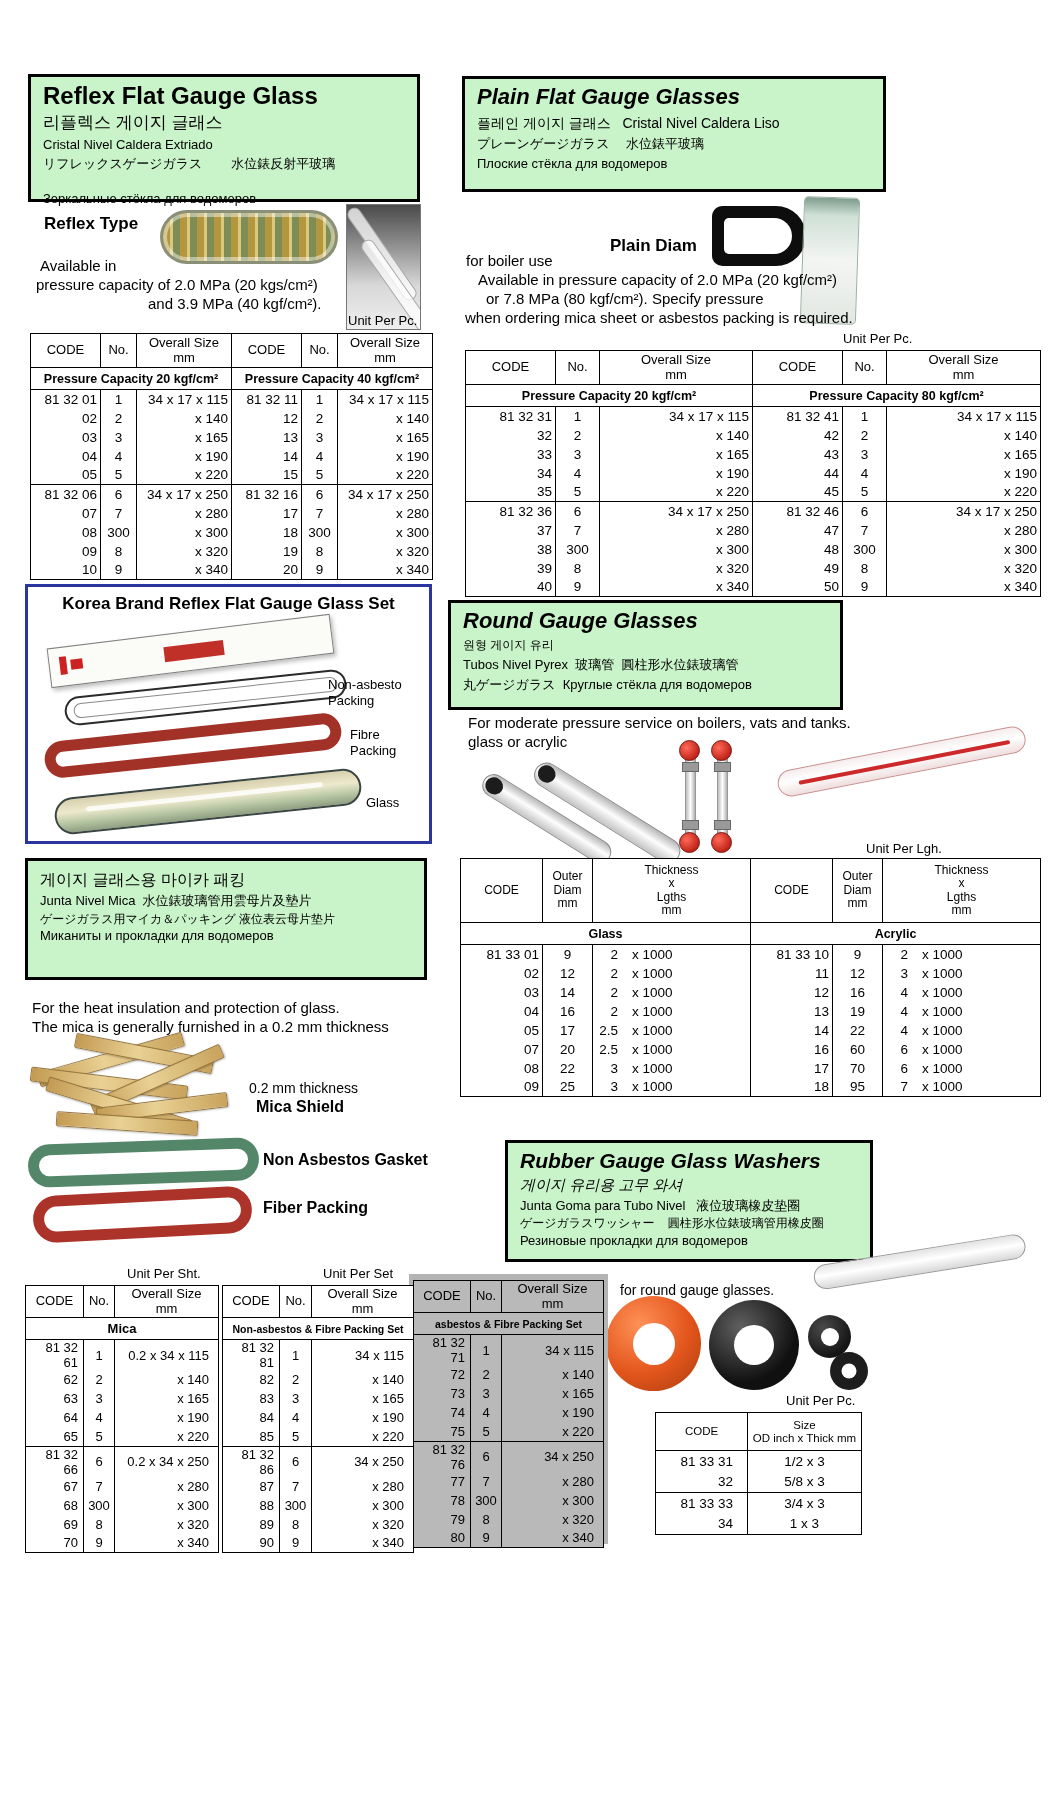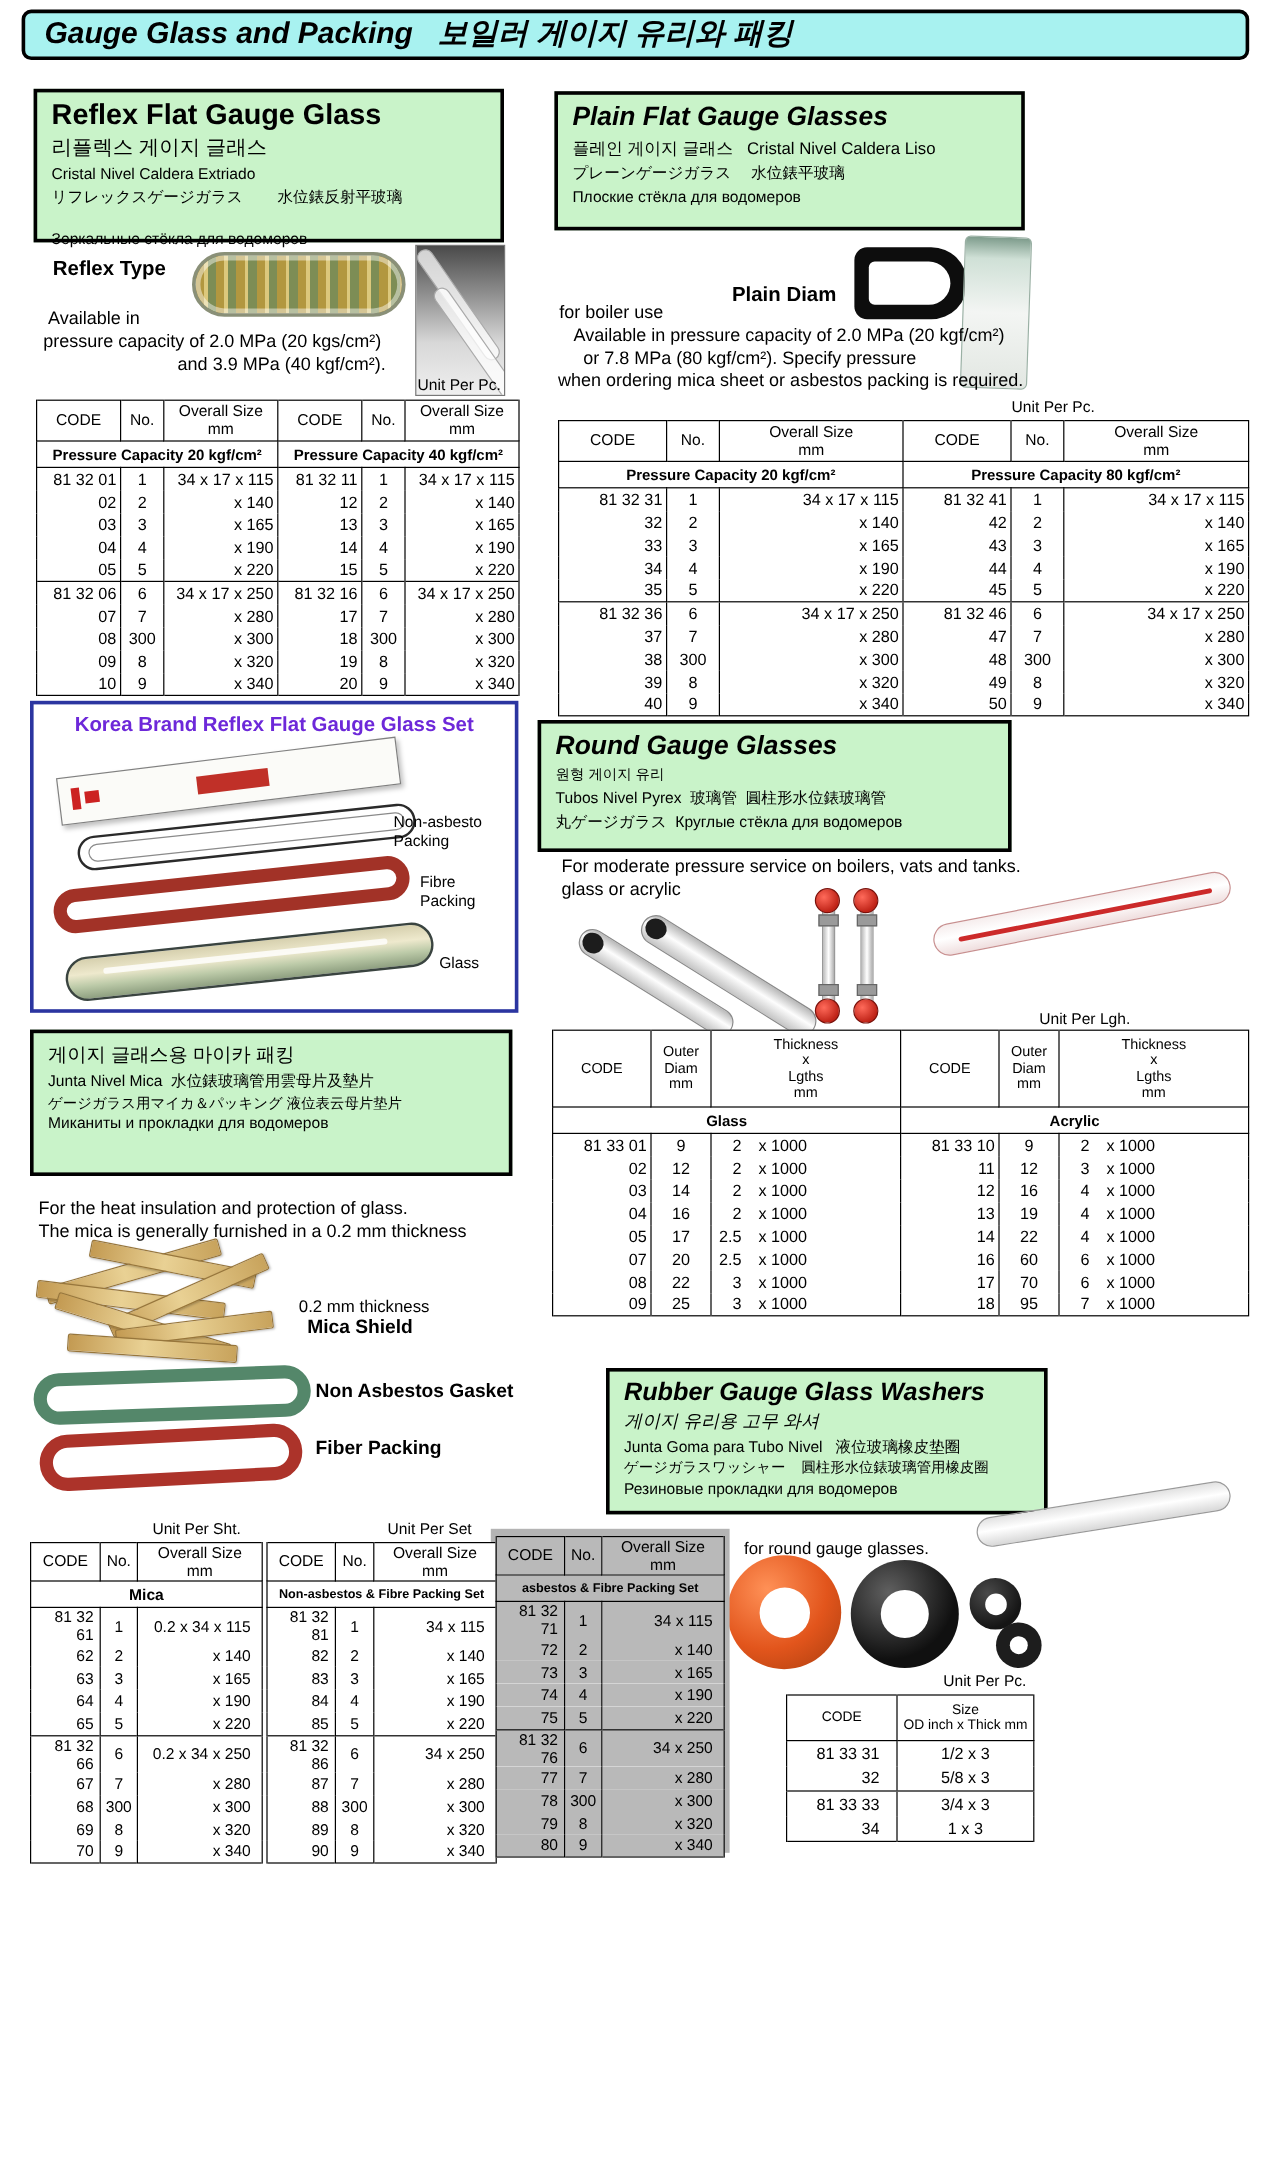--- a/index.html
+++ b/index.html
@@ -60,21 +60,21 @@
   #tableA tbody td, #tableB tbody td, #tableC tbody td { font-size:13px; }
   #tableA td.c, #tableB td.c, #tableC td.c { padding-right:5px; }
   #tableA td.s, #tableB td.s, #tableC td.s { padding-right:9px; }
   #tableA thead tr.grp td { font-size:13px; }
   #tableB thead tr.grp td, #tableC thead tr.grp td { font-size:10.5px; }
   #tableC th, #tableC td { background:#b9b9b9; }
   .gray-back { left:409px; top:1274px; width:199px; height:270px; background:#b4b4b4; }
 
   
   .kbox { left:25px; top:584px; width:407px; height:260px; border:3px solid #2b35a0; background:#fff; }
-  .kb-title { margin-top:7px; text-align:center; font-size:17px; font-weight:bold; color:#6d28d9; }
+  .kb-title { margin-top:7px; text-align:center; font-size:17px; font-weight:bold; color:#000000; }
   .carton { position:absolute; left:20px; top:44px; width:285px; height:40px; background:#fbfbf8; border:1px solid #808080;
             transform:rotate(-7deg); box-shadow:2px 3px 4px rgba(0,0,0,.25); }
   .carton .logo { position:absolute; left:10px; top:9px; width:26px; height:18px; }
   .carton .logo::before { content:""; position:absolute; left:0; top:0; width:7px; height:18px; background:#c22; }
   .carton .logo::after  { content:""; position:absolute; left:11px; top:4px; width:12px; height:10px; background:#c22; }
   .carton .rlabel { position:absolute; left:115px; top:12px; width:60px; height:15px; background:#c03028; }
   .goutline { position:absolute; left:36px; top:96px; width:283px; height:29px; border:2px solid #2a2a2a;
               border-radius:999px; background:#fff; transform:rotate(-6deg); }
   .goutline::before { content:""; position:absolute; left:7px; top:5px; right:7px; bottom:5px; border:1px solid #8a8a8a; border-radius:999px; }
   .kfibre { position:absolute; left:16px; top:140px; width:298px; height:37px; border:11px solid #a23227;
@@ -124,23 +124,20 @@
   #w-s2 { left:830px; top:1352px; width:38px; height:38px; background:#1d1d1d; }
   #w-s2 .hole { width:15px; height:15px; }
   .clear-tube { left:814px; top:1266px; width:214px; height:25px; transform:rotate(-9deg); transform-origin:left center;
                 border:1px solid #9a9a9a; border-radius:999px; background:linear-gradient(180deg,#e2e2e2,#fff 45%,#d8d8d8); }
 </style>
 </head>
 <body>
 
 <div class="page">
 
-  <div class="abs banner">
-    <span class="prewrap">Gauge Glass and Packing   보일러 게이지 유리와 패킹</span>
-  </div>
 
   <div class="gbox" style="left:28px;top:74px;width:392px;height:128px">
     <div class="t-big">Reflex Flat Gauge Glass</div>
     <div class="ln" style="font-size:17px;margin-top:3px">리플렉스 게이지 글래스</div>
     <div class="ln" style="font-size:13px;margin-top:4px">Cristal Nivel Caldera Extriado</div>
     <div class="ln prewrap" style="font-size:13px;margin-top:3px">リフレックスゲージガラス        水位錶反射平玻璃</div>
     <div class="ln" style="font-size:13px;margin-top:20px">Зеркальные стёкла для водомеров</div>
   </div>
 
   <div class="txt bold" style="left:44px;top:214px;font-size:17px">Reflex Type</div>
@@ -257,21 +254,21 @@
         <td class="c">10</td>
         <td class="n">9</td>
         <td class="s">x 340</td>
         <td class="c">20</td>
         <td class="n">9</td>
         <td class="s">x 340</td>
       </tr>
       </tbody>
   </table>
 
-  <div class="gbox" style="left:462px;top:76px;width:392px;height:116px">
+  <div class="gbox" style="left:462px;top:76px;width:424px;height:116px">
     <div class="t-bigit">Plain Flat Gauge Glasses</div>
     <div class="ln prewrap" style="font-size:14px;margin-top:5px">플레인 게이지 글래스   Cristal Nivel Caldera Liso</div>
     <div class="ln prewrap" style="font-size:13px;margin-top:5px">プレーンゲージガラス　 水位錶平玻璃</div>
     <div class="ln" style="font-size:13px;margin-top:4px">Плоские стёкла для водомеров</div>
   </div>
 
   <div class="abs d-gasket">
     <div class="d-hole"></div>
   </div>
   <div class="abs glass-block"></div>

